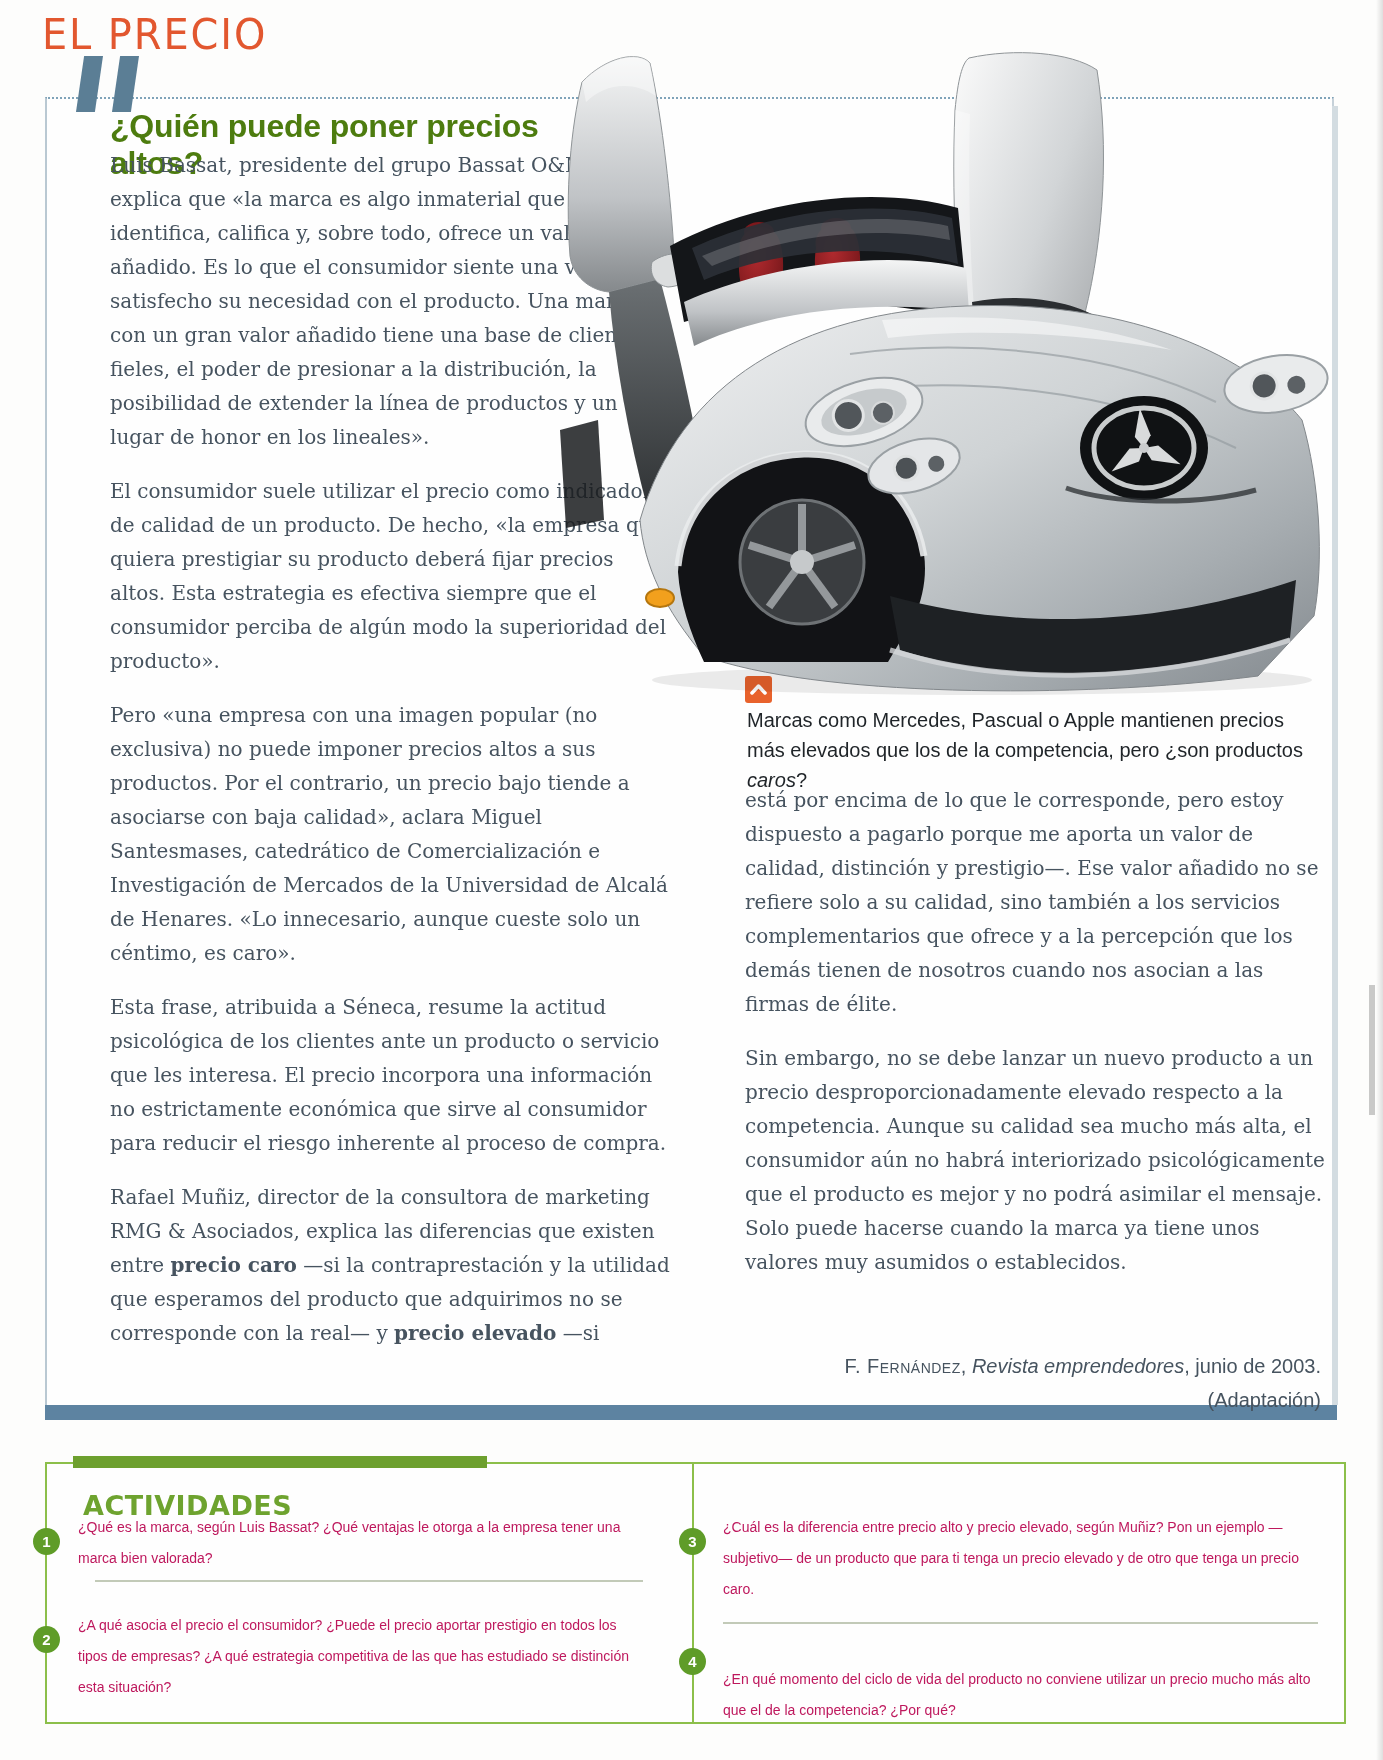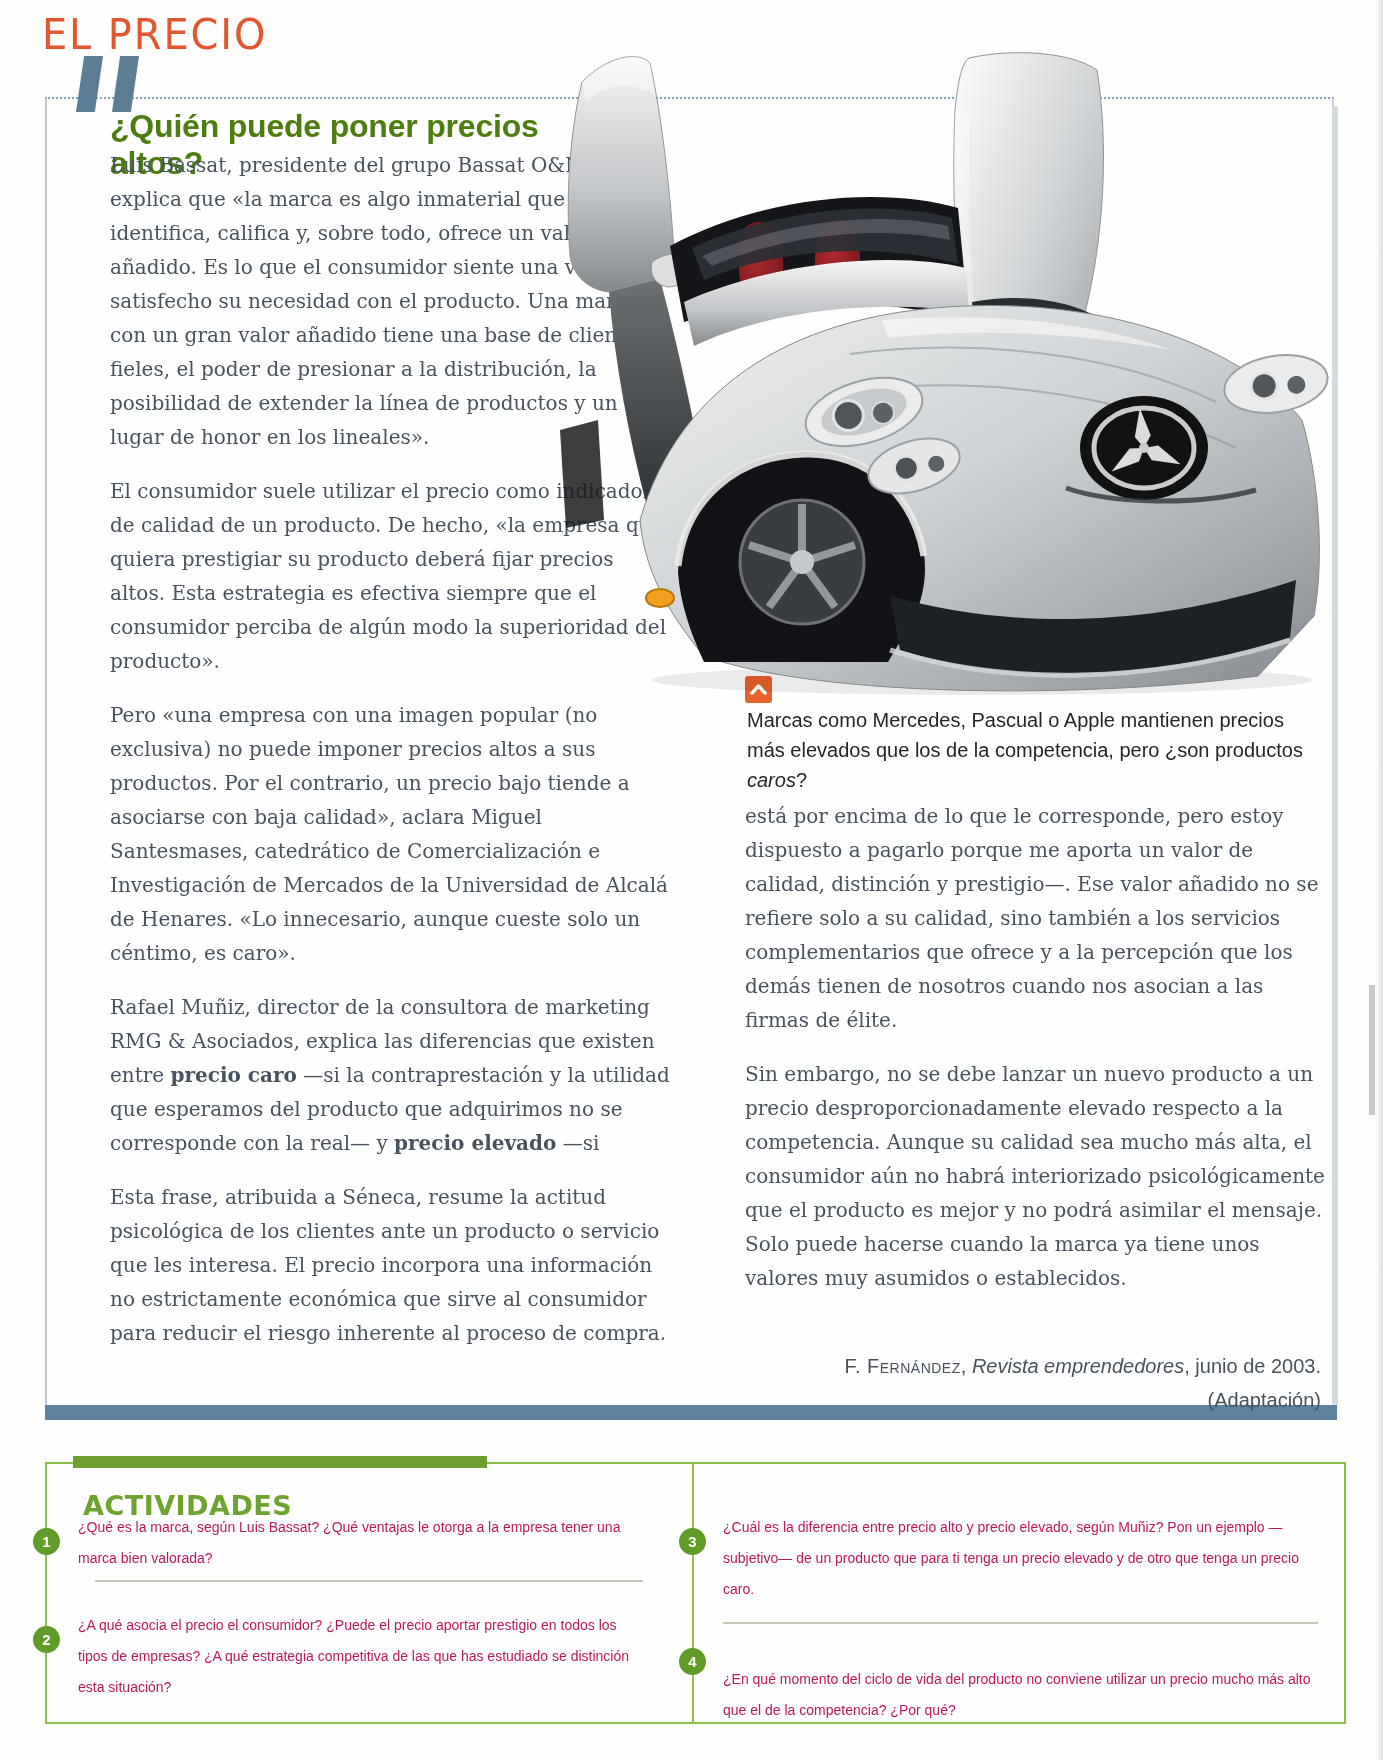--- a/index.html
+++ b/index.html
@@ -23,21 +23,21 @@
   .qmark{display:block;width:27px;height:56px;background:#5b7e95;
     clip-path:polygon(30% 0,100% 0,70% 100%,0 100%);}
 
   .quote-heading{left:110px;top:108px;width:520px;margin:0;font-size:32px;font-weight:bold;
     color:#4d7c0f;letter-spacing:-0.2px;}
 
   .serif-col{font-family:"DejaVu Serif",serif;font-size:20px;line-height:34px;color:#46535f;}
   .col-left{left:110px;top:148px;width:560px;}
   .col-left p{margin:0 0 20px 0;}
   .col-right{left:745px;top:783px;width:585px;}
-  .col-right p{margin:16px 0 20px 0;}
+  .col-right p{margin:0 0 20px 0;}
   .seg-b{font-weight:bold;}
   .seg-i{font-style:italic;}
   .seg-sc{font-variant:small-caps;letter-spacing:.5px;}
 
   .attribution{left:745px;top:1333px;width:560px;text-align:right;
     font-family:Liberation Sans, sans-serif;font-size:20px;line-height:34px;color:#46535f;margin:16px;}
 
   
   .car-svg{left:552px;top:50px;width:780px;height:648px;z-index:2;}
 
@@ -199,22 +199,22 @@
     </g>
     <ellipse cx="108" cy="548" rx="14" ry="9" fill="#f2a01d" stroke="#b5760e" stroke-width="2"></ellipse>
   </svg>
 
   <h2 class="abs quote-heading">¿Quién puede poner precios altos?</h2>
 
   <div class="abs serif-col col-left">
     <p><span>Luis Bassat, presidente del grupo Bassat O&amp;M, explica que «la marca es algo inmaterial que identifica, califica y, sobre todo, ofrece un valor añadido. Es lo que el consumidor siente una vez ha satisfecho su necesidad con el producto. Una marca con un gran valor añadido tiene una base de clientes fieles, el poder de presionar a la distribución, la posibilidad de extender la línea de productos y un lugar de honor en los lineales».</span></p>
     <p><span>El consumidor suele utilizar el precio como indicador de calidad de un producto. De hecho, «la empresa que quiera prestigiar su producto deberá fijar precios altos. Esta estrategia es efectiva siempre que el consumidor perciba de algún modo la superioridad del producto».</span></p>
     <p><span>Pero «una empresa con una imagen popular (no exclusiva) no puede imponer precios altos a sus productos. Por el contrario, un precio bajo tiende a asociarse con baja calidad», aclara Miguel Santesmases, catedrático de Comercialización e Investigación de Mercados de la Universidad de Alcalá de Henares. «Lo innecesario, aunque cueste solo un céntimo, es caro».</span></p>
+    <p><span>Esta frase, atribuida a Séneca, resume la actitud psicológica de los clientes ante un producto o servicio que les interesa. El precio incorpora una información no estrictamente económica que sirve al consumidor para reducir el riesgo inherente al proceso de compra.</span></p>
     <p><span>Rafael Muñiz, director de la consultora de marketing RMG &amp; Asociados, explica las diferencias que existen entre </span><span class="seg-b">precio caro</span><span> —si la contraprestación y la utilidad que esperamos del producto que adquirimos no se corresponde con la real— y </span><span class="seg-b">precio elevado</span><span> —si</span></p>
-    <p><span>Esta frase, atribuida a Séneca, resume la actitud psicológica de los clientes ante un producto o servicio que les interesa. El precio incorpora una información no estrictamente económica que sirve al consumidor para reducir el riesgo inherente al proceso de compra.</span></p>
   </div>
 
   <div class="abs caption-icon">
     <svg width="27" height="27" viewBox="0 0 27 27">
         <polyline points="7,17 13.5,10 20,17" fill="none" stroke="#fff" stroke-width="3.5" stroke-linecap="round" stroke-linejoin="round"></polyline>
       </svg>
   </div>
   <p class="abs image-caption"><span>Marcas como Mercedes, Pascual o Apple mantienen precios más elevados que los de la competencia, pero ¿son productos </span><span class="seg-i">caros</span><span>?</span></p>
 
   <div class="abs serif-col col-right">

